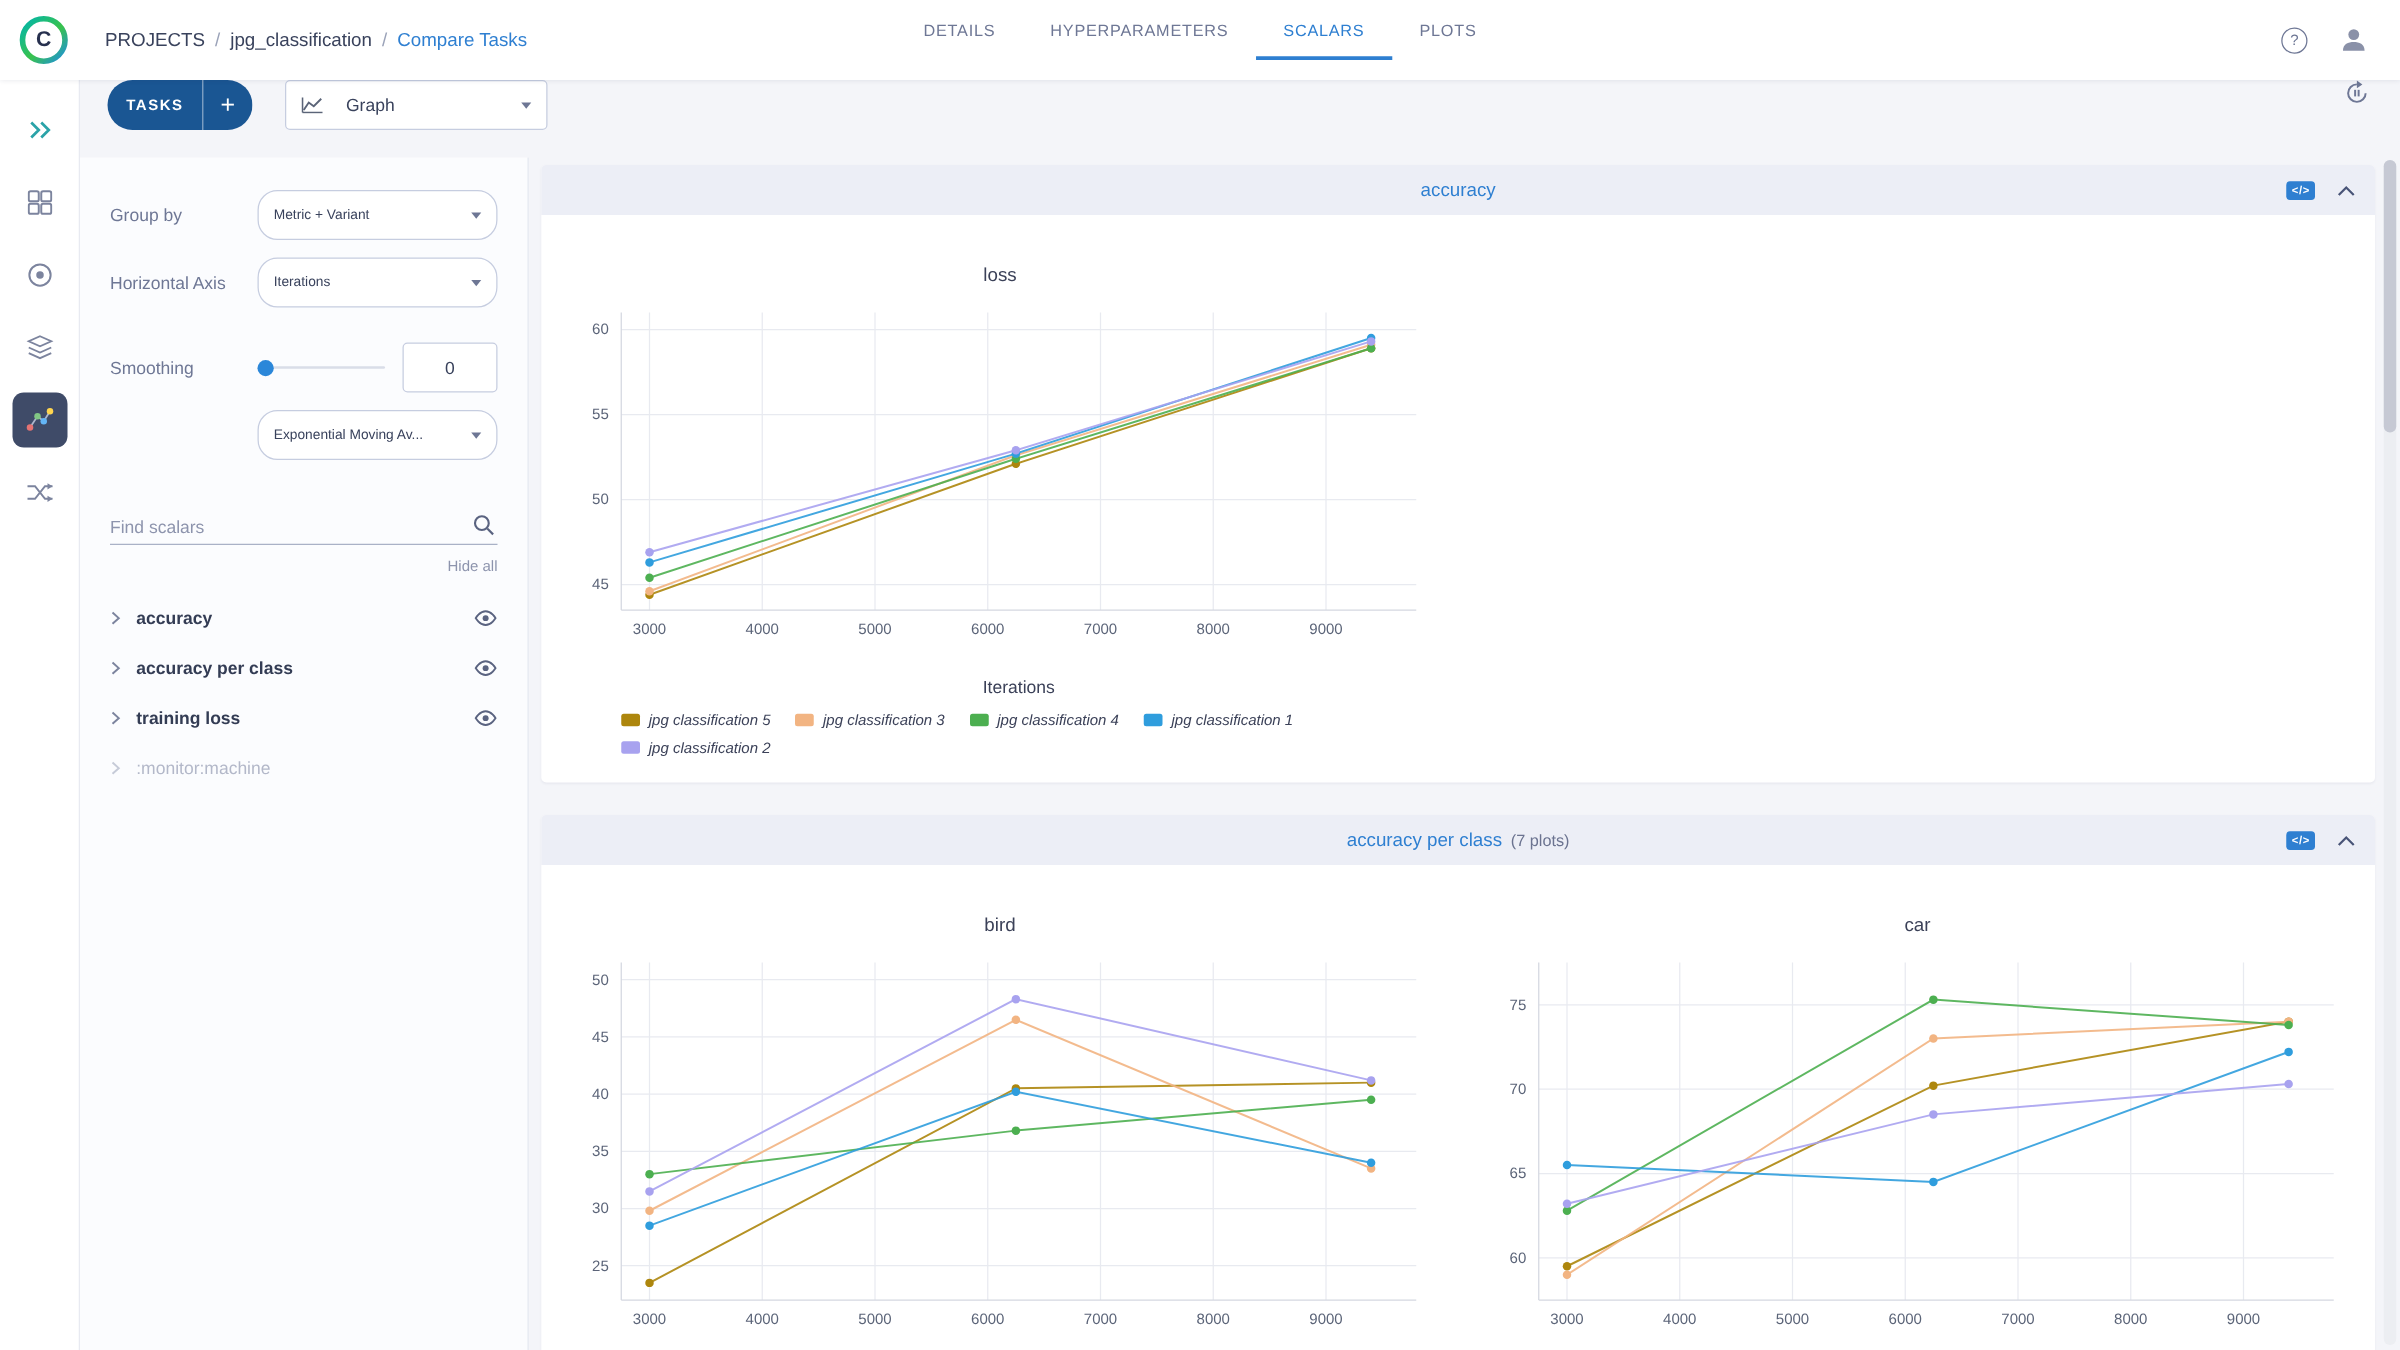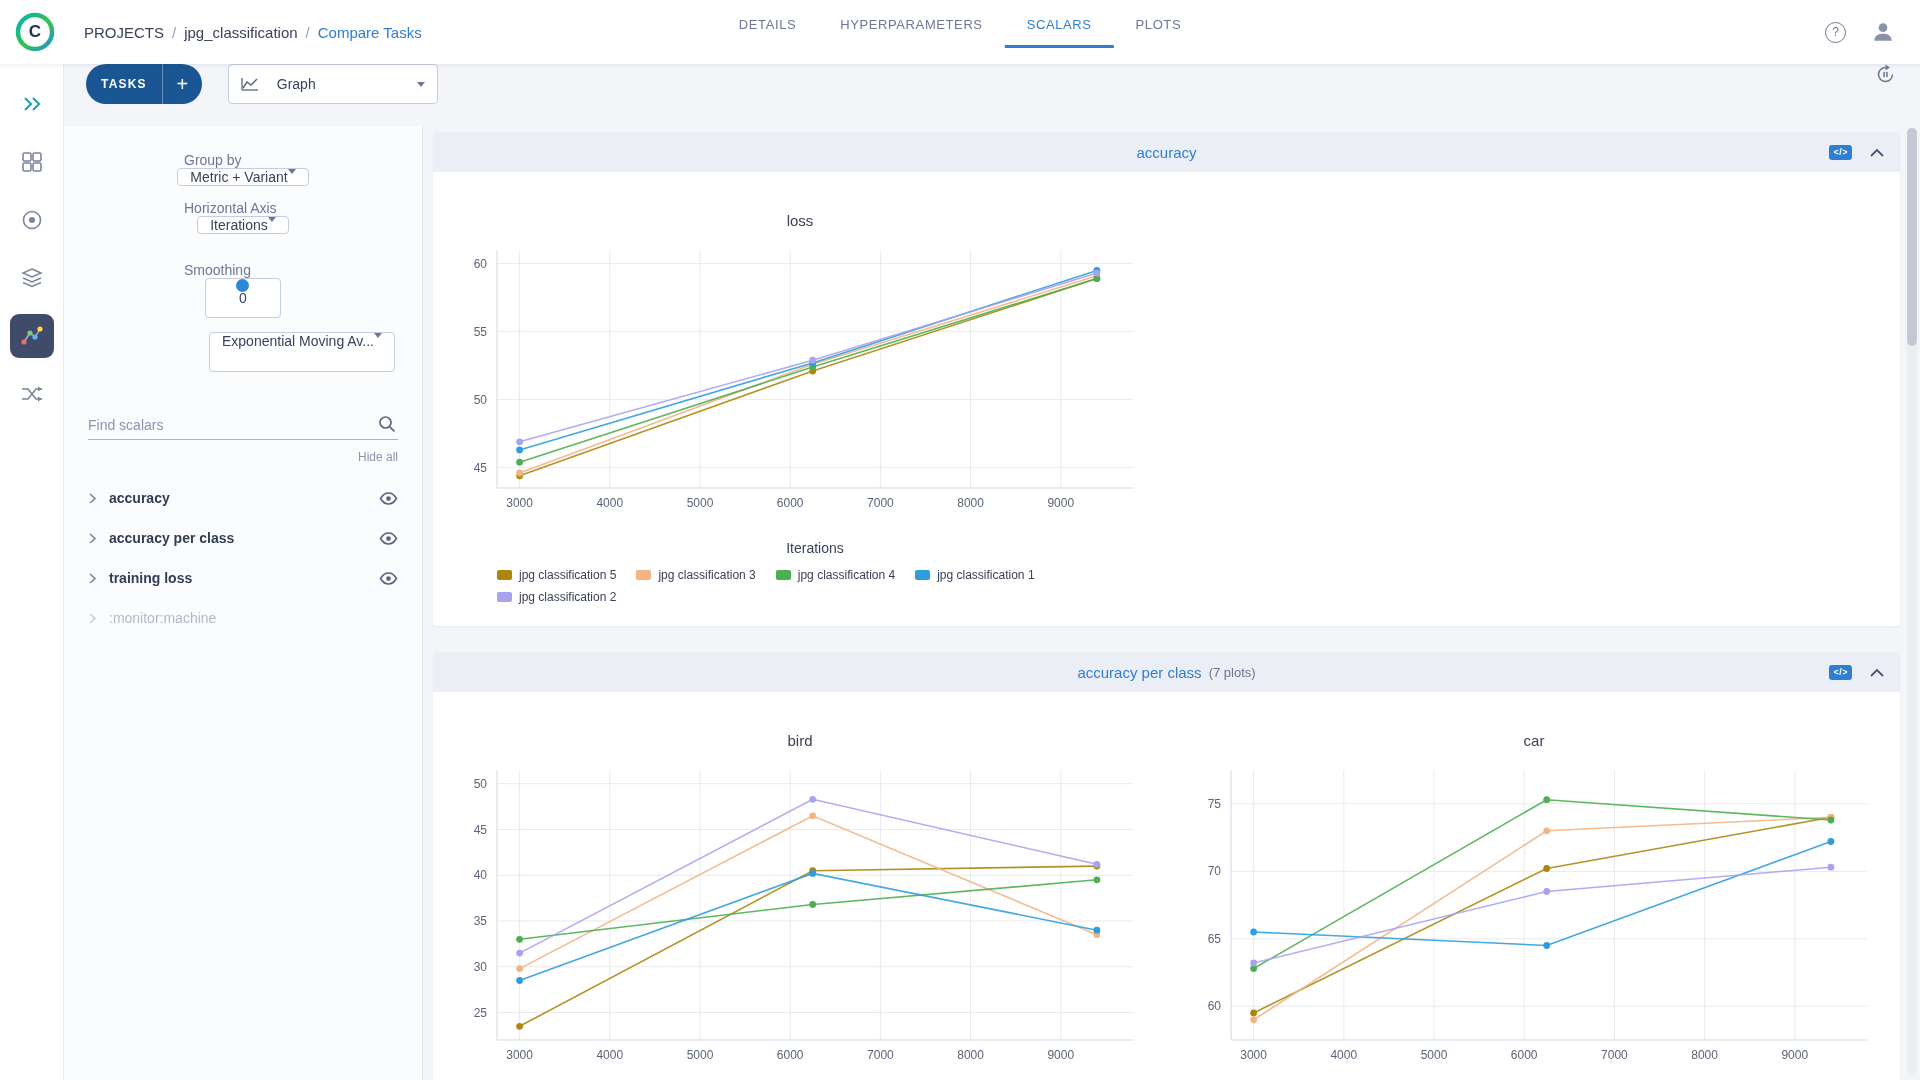--- a/index.html
+++ b/index.html
@@ -34,23 +34,23 @@
   .tasks-main{background:#1a5693;color:#fff;font-size:12px;font-weight:bold;letter-spacing:1.2px;display:flex;align-items:center;padding:0 15px;border-radius:20px 0 0 20px;}
   .tasks-add{background:#1a5693;color:#fff;width:40px;display:flex;align-items:center;justify-content:center;font-size:20px;border-left:1px solid rgba(255,255,255,.35);border-radius:0 20px 20px 0;}
   .view-select{margin-left:26px;width:210px;height:40px;background:#fff;border:1px solid #c6cde0;border-radius:4px;display:flex;align-items:center;padding:0 12px;gap:18px;font-size:14px;color:#39425c;cursor:pointer;}
   .view-select .caret{margin-left:auto;}
   .caret{width:0;height:0;border-left:4.5px solid transparent;border-right:4.5px solid transparent;border-top:5px solid #6e7795;}
   .toolbar-spacer{flex:1;}
   .refresh{cursor:pointer;display:flex;}
 
   
   .sidepanel{position:absolute;top:126px;left:64px;width:359px;bottom:0;background:#fbfcfe;border-right:1px solid #e4e7f0;padding:26px 24px 0 24px;z-index:5;}
-  .ctl-row{display:flex;align-items:center;margin-bottom:14px;flex-direction:column;}
+  .ctl-row{display:flex;align-items:center;margin-bottom:14px;}
   .ctl-label{width:118px;min-width:118px;font-size:14px;color:#6e7795;}
-  .select{flex:1;height:40px;border:1px solid #c6cde0;border-radius:4px;background:#fff;display:flex;justify-content:space-between;padding:0 12px;font-size:14px;color:#39425c;cursor:pointer;overflow:hidden;white-space:nowrap;}
+  .select{flex:1;height:40px;border:1px solid #c6cde0;border-radius:16px;background:#fff;display:flex;align-items:center;justify-content:space-between;padding:0 12px;font-size:11px;color:#39425c;cursor:pointer;overflow:hidden;white-space:nowrap;}
   .indent{margin-left:118px;}
   .slider{flex:1;height:14px;position:relative;margin-right:14px;cursor:pointer;}
   .slider-track{position:absolute;left:0;right:0;top:6px;height:2px;background:#d9dde8;border-radius:1px;}
   .slider-knob{position:absolute;left:0;top:1px;width:13px;height:13px;border-radius:50%;background:#2b87d9;}
   .num-input{width:76px;height:40px;border:1px solid #c6cde0;border-radius:4px;text-align:center;font-size:14px;color:#39425c;font-family:"Liberation Sans",sans-serif;background:#fff;}
   .search-row{position:relative;margin-top:38px;}
   .search-input{width:100%;border:none;border-bottom:1px solid #a9b1c6;background:transparent;height:30px;font-size:14px;color:#39425c;outline:none;padding-right:30px;font-family:"Liberation Sans",sans-serif;}
   .search-input::placeholder{color:#8d94ad;}
   .search-icon{position:absolute;right:2px;top:5px;display:flex;cursor:pointer;}
   .hide-all{text-align:right;font-size:12px;color:#8d94ad;margin:10px 0 4px;cursor:pointer;}
@@ -69,21 +69,21 @@
   .card-title{color:var(--accent);font-size:15px;cursor:pointer;}
   .card-sub{color:#6b7390;font-size:13px;margin-left:7px;}
   .card-actions{position:absolute;right:16px;display:flex;gap:18px;align-items:center;}
   .embed-btn{background:var(--accent);color:#fff;font-size:9px;font-weight:bold;border-radius:3px;padding:3px 4px;line-height:1;cursor:pointer;letter-spacing:.5px;}
   .collapse-btn{display:flex;cursor:pointer;}
   .card-body{display:flex;min-height:454px;align-items:flex-start;}
   .chart-block{width:734px;min-width:734px;}
   .chart-title{font-size:15px;color:#3b4158;text-align:center;margin-top:40px;height:22px;}
   .chart-svg-wrap{display:block;}
   .chart-xlabel{font-size:14px;color:#3b4158;margin-top:2px;padding-left:30px;text-align:center;}
-  .legend{display:flex;flex-wrap:wrap;margin:12px 0 18px 64px;width:640px;column-gap:20px;row-gap:8px;font-size:12px;color:#3b4158;}
+  .legend{display:flex;flex-wrap:wrap;margin:12px 0 18px 64px;width:640px;column-gap:20px;row-gap:8px;font-size:12px;color:#3b4158;font-style:italic;}
   .legend-item{display:flex;align-items:center;gap:7px;cursor:pointer;}
   .swatch{width:15px;height:10px;border-radius:2px;display:inline-block;}
 
   
   .scrollbar{position:absolute;right:3px;top:128px;bottom:4px;width:10px;border-radius:5px;background:#eceef2;}
   .scroll-thumb{position:absolute;top:0;left:0;width:10px;height:218px;border-radius:5px;background:#c6c9d4;cursor:pointer;}
 </style>
 </head>
 <body>
 

